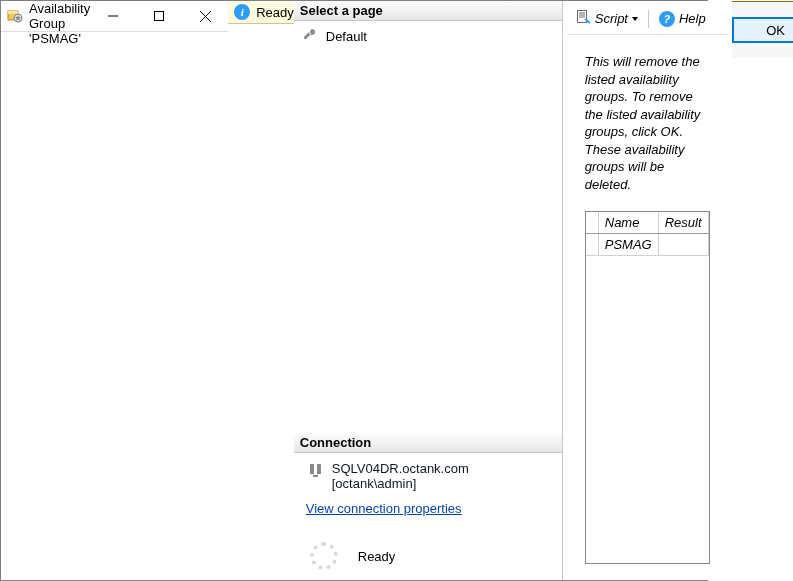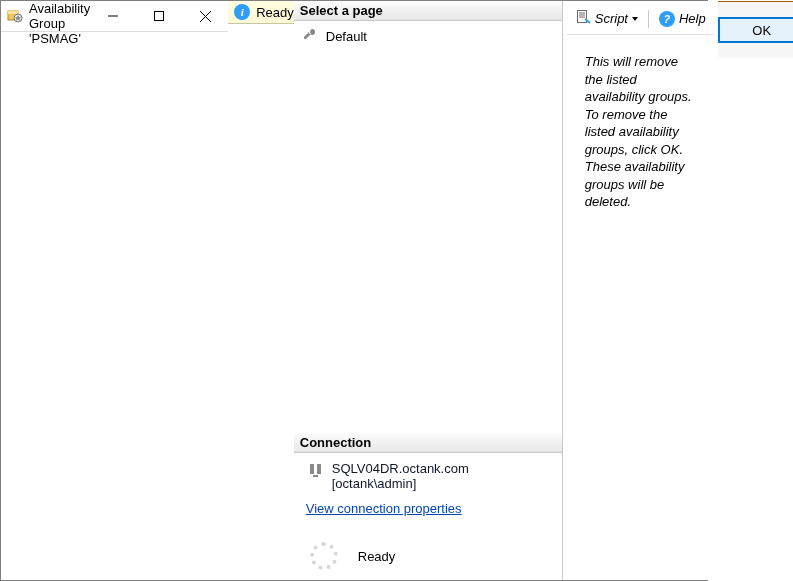--- a/index.html
+++ b/index.html
@@ -283,20 +283,38 @@
         <div class="sep"></div>
         <div class="tb-btn">
           <span class="help-circle">?</span>
           <span>Help</span>
         </div>
       </div>
 
       <div class="main-body">
         <div class="desc">This will remove the listed availability groups. To remove the listed availability groups, click OK. These availability groups will be deleted.</div>
 
+        <div class="grid">
+          <table>
+            <thead>
+              <tr>
+                <th class="rowhdr"></th>
+                <th>Name</th>
+                <th style="width:80px">Result</th>
+              </tr>
+            </thead>
+            <tbody>
+              <tr>
+                <td class="rowhdr"></td>
+                <td>PSMAG</td>
+                <td></td>
+              </tr>
+            </tbody>
+          </table>
+        </div>
       </div>
     </div>
 
   </div>
 
   <div class="footer">
     <div class="btn primary">OK</div>
     <div class="btn">Cancel</div>
     <div class="btn">Help</div>
   </div>

